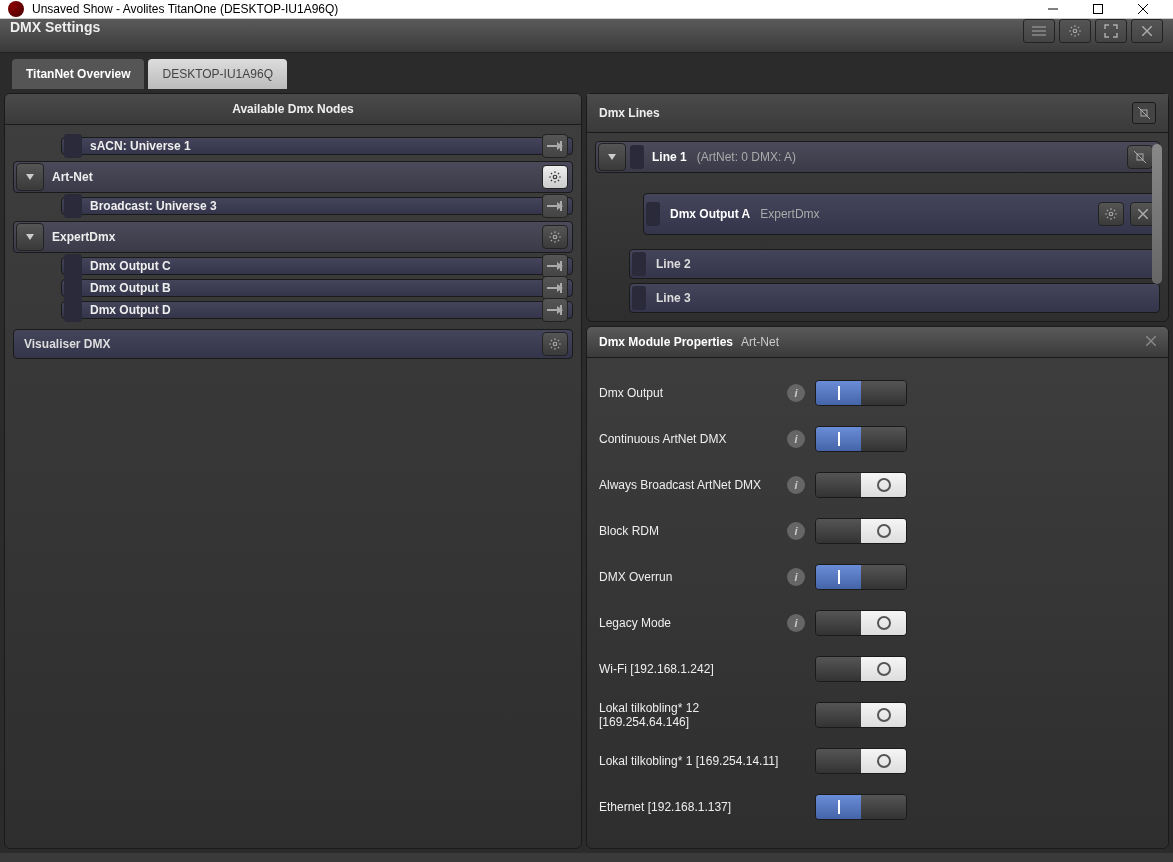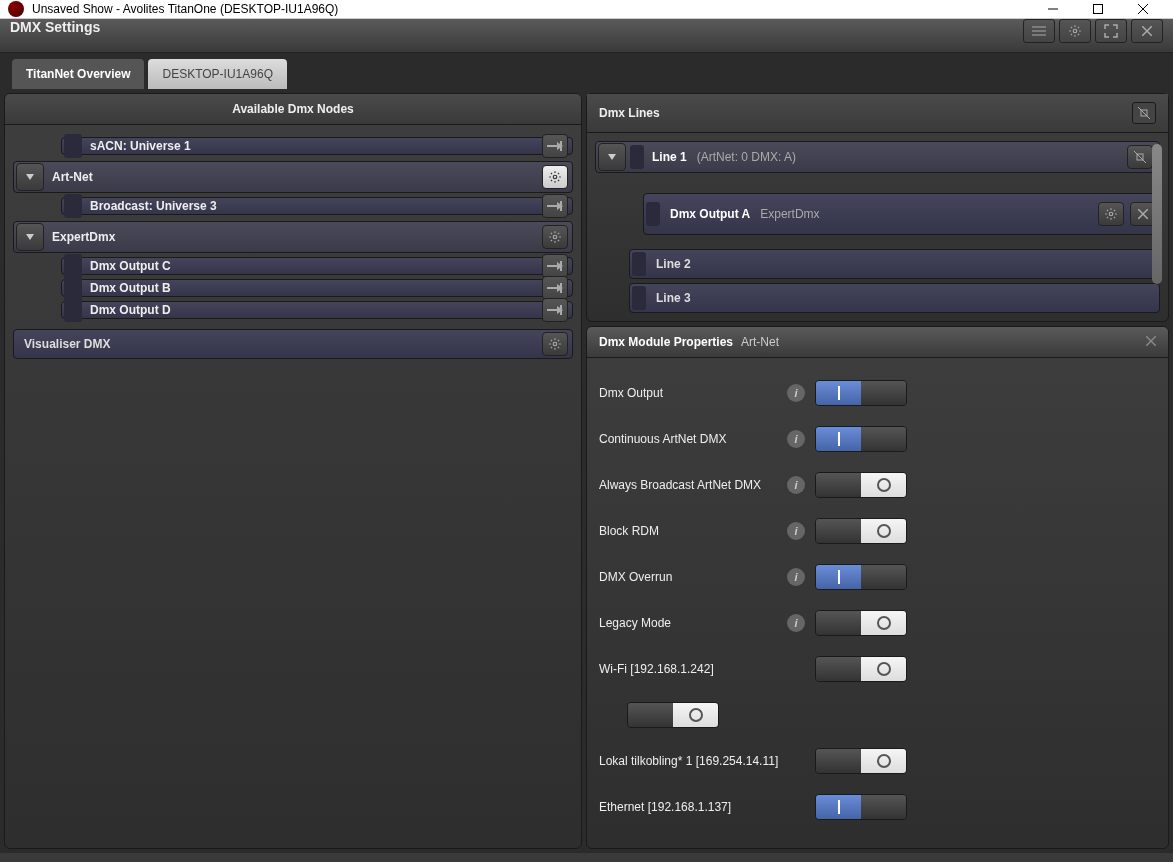--- a/index.html
+++ b/index.html
@@ -370,20 +370,21 @@
           </div>
           <div class="prop-row">
             <div class="plabel">Wi-Fi [192.168.1.242]</div>
     <div style="width:28px"></div>
     <div class="toggle off">
               <div class="half left"></div>
               <div class="half right"></div>
             </div>
           </div>
           <div class="prop-row">
+            <div class="plabel">Lokal tilkobling* 12 [169.254.64.146]</div>
     <div style="width:28px"></div>
     <div class="toggle off">
               <div class="half left"></div>
               <div class="half right"></div>
             </div>
           </div>
           <div class="prop-row">
             <div class="plabel">Lokal tilkobling* 1 [169.254.14.11]</div>
     <div style="width:28px"></div>
     <div class="toggle off">

